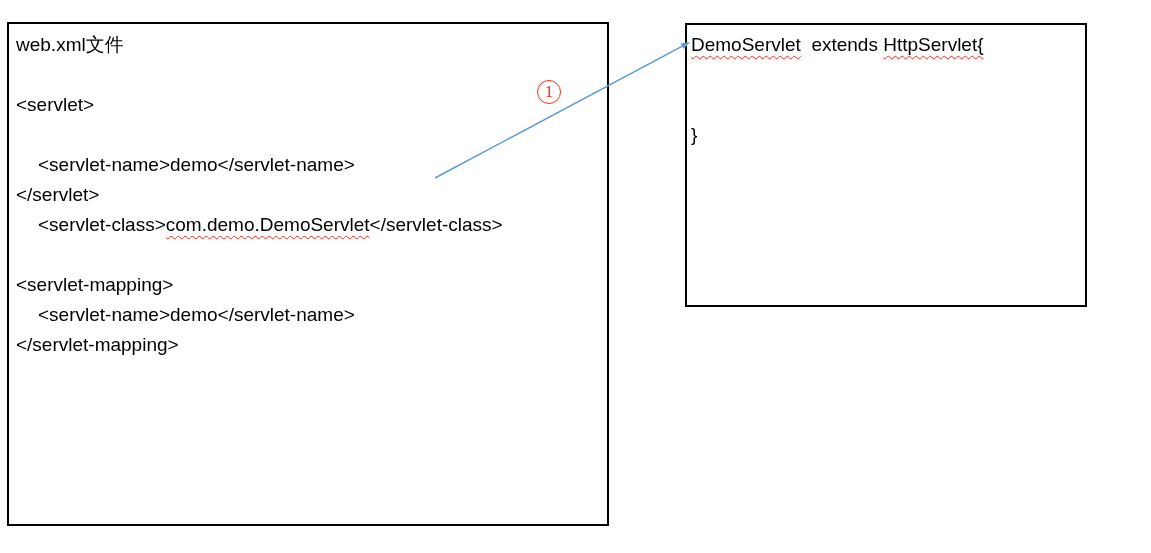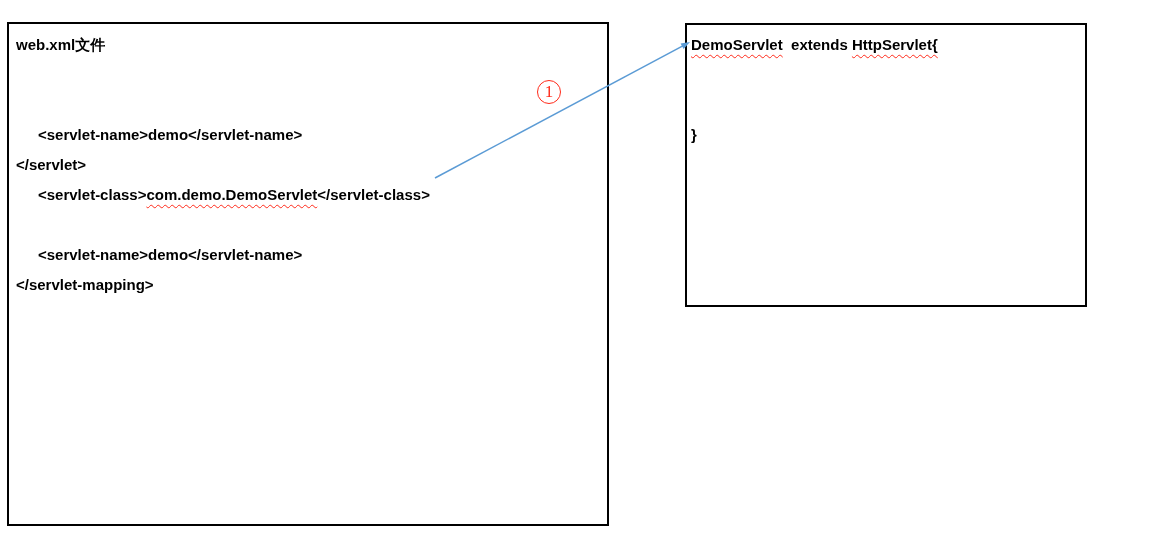--- a/index.html
+++ b/index.html
@@ -3,21 +3,21 @@
 <meta charset="utf-8">
 <style>
   * { margin:0; padding:0; box-sizing:border-box; }
   html,body { width:1151px; height:553px; background:#ffffff; overflow:hidden; }
   body { position:relative; font-family:"Liberation Sans","DejaVu Sans",sans-serif; color:#000; }
 
   .box { position:absolute; background:#fff; border:2px solid #000; }
   #left-box  { left:7px;  top:22px; width:602px; height:504px; padding:6px 8px 0 7px; }
   #right-box { left:685px; top:23px; width:402px; height:284px; padding:5px 6px 0 4px; }
 
-  .line   { height:30px; line-height:30px; font-size:15px; white-space:pre;font-weight:bold; }
+  .line   { height:30px; line-height:30px; font-size:19px; white-space:pre; }
   .indent { padding-left:22px; }
   .spacer { height:30px; }
   .spacer2{ height:60px; }
 
   .wavy {
     text-decoration-line: underline;
     text-decoration-style: wavy;
     text-decoration-color: #ff2a1a;
     text-decoration-thickness: 1px;
     text-underline-offset: 4px;
@@ -35,25 +35,27 @@
     display:flex; align-items:center; justify-content:center;
     background:transparent;
   }
 </style>
 </head>
 <body>
 
 <div class="box" id="left-box">
   <div class="line">web.xml文件</div>
   <div class="spacer"></div>
+  <div class="line">&lt;servlet&gt;</div>
   <div class="spacer"></div>
   <div class="line indent">&lt;servlet-name&gt;demo&lt;/servlet-name&gt;</div>
   <div class="line">&lt;/servlet&gt;</div>
   <div class="line indent"><span>&lt;servlet-class&gt;</span><span class="wavy">com.demo.DemoServlet</span><span>&lt;/servlet-class&gt;</span></div>
   <div class="spacer"></div>
+  <div class="line">&lt;servlet-mapping&gt;</div>
   <div class="line indent">&lt;servlet-name&gt;demo&lt;/servlet-name&gt;</div>
   <div class="line">&lt;/servlet-mapping&gt;</div>
 </div>
 
 <div class="box" id="right-box">
   <div class="line"><span class="wavy">DemoServlet</span><span>  extends </span><span class="wavy">HttpServlet{</span></div>
   <div class="spacer2"></div>
   <div class="line">}</div>
 </div>
 

